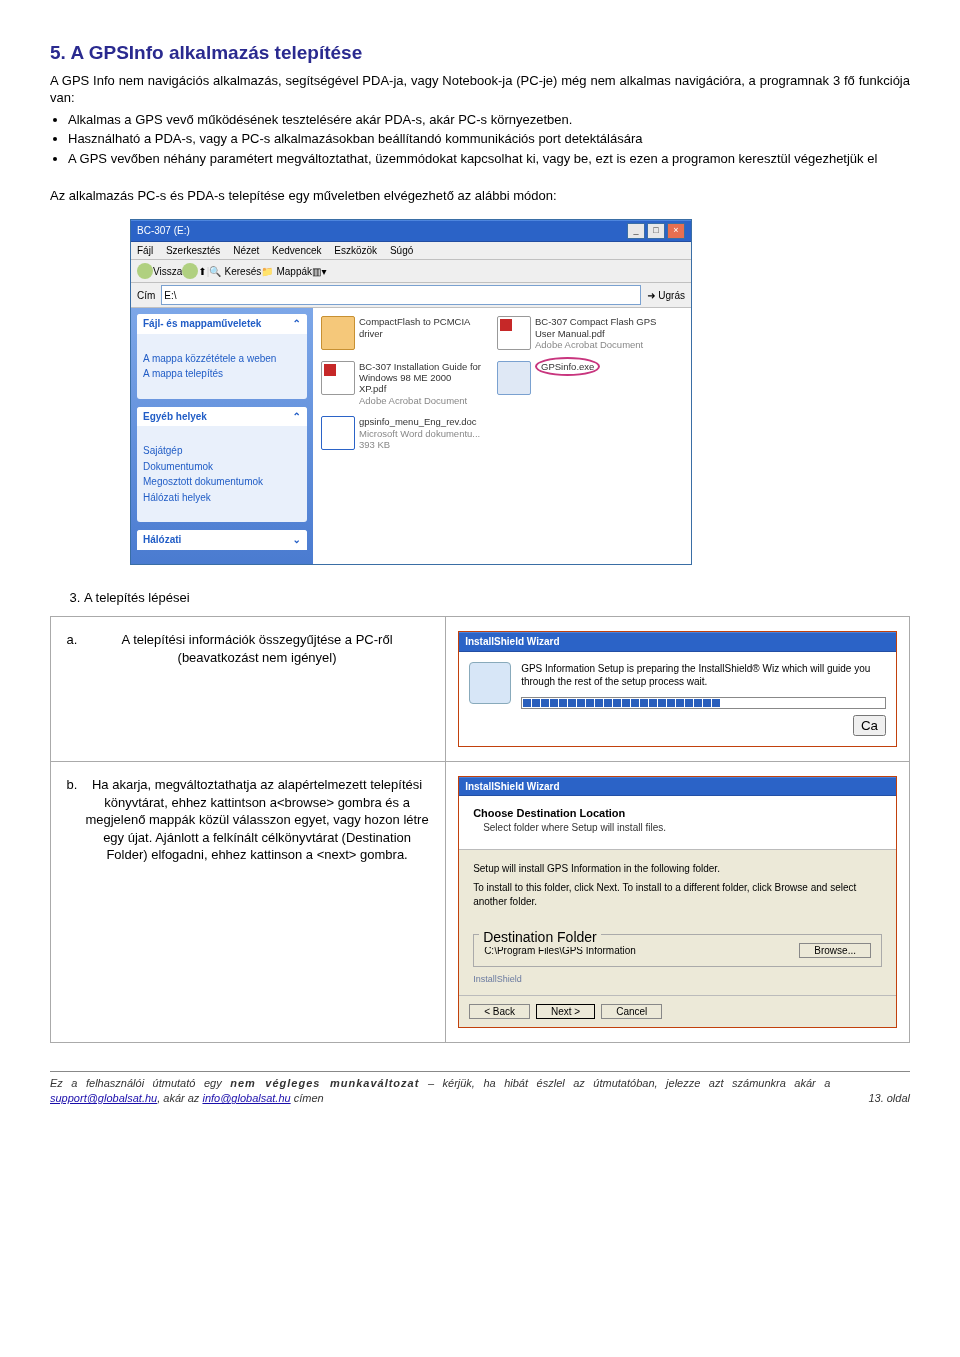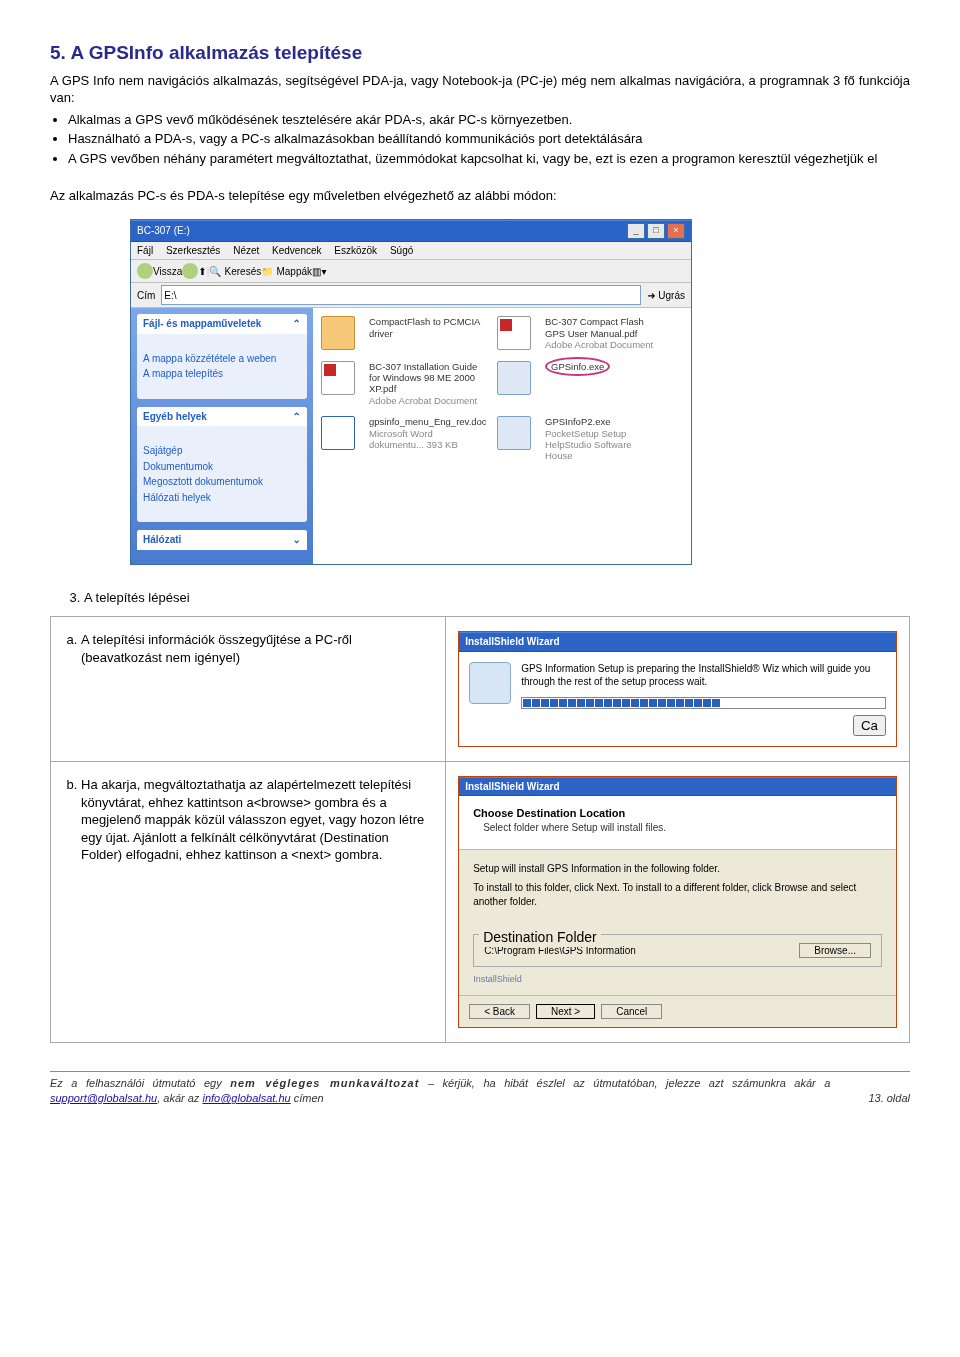--- a/index.html
+++ b/index.html
@@ -138,21 +138,21 @@
     flex:1;
     padding:8px;
     display:flex;
     flex-wrap:wrap;
     gap:10px 16px;
     align-content:flex-start;
   }
   .fileitem {
     width: 160px;
     display:flex;
-    gap:14px;
+    gap:4px;
     font-size:9.5px;
     color:#333;
   }
   .fileicon {
     width:32px;height:32px;
     background:#f5c87a;
     border:1px solid #c79032;
     border-radius:2px;
     flex:0 0 32px;
   }
@@ -172,21 +172,21 @@
     width: 100%;
     border-collapse: collapse;
     margin-top: 8px;
   }
   .steps-table td {
     border: 1px solid #aaa;
     vertical-align: top;
     padding: 14px 12px;
     font-size: 13px;
   }
-  .steps-table td.txt { width: 46%; }
+  .steps-table td.txt { width: 46%; text-align: center; }
   .steps-table td.img { width: 54%; background:#fff; }
 
   .wiz {
     border:1px solid #c2410c;
     font-family: Tahoma, sans-serif;
     font-size:10px;
     background:#ece9d8;
   }
   .wiz .wiz-title {
     background: linear-gradient(#6aa3f0,#2b63c7 5%,#2b63c7 95%,#1a3a80);
@@ -380,27 +380,20 @@
             <div class="fileicon exe"></div>
             <div class="ftxt"><span class="oval">GPSinfo.exe</span></div>
           </div>
           <div class="fileitem">
             <div class="fileicon doc"></div>
             <div class="ftxt">
                 <div>gpsinfo_menu_Eng_rev.doc</div>
                 <div class="fsub">Microsoft Word dokumentu...  393 KB</div>
               </div>
           </div>
-          <div class="fileitem">
-            <div class="fileicon exe"></div>
-            <div class="ftxt">
-                <div>GPSInfoP2.exe</div>
-                <div class="fsub">PocketSetup Setup  HelpStudio Software House</div>
-              </div>
-          </div>
         </div>
       </div>
     </div>
   </div>
 
   <ol class="numbered" start="3">
     <li>A telepítés lépései</li>
   </ol>
 
   <table class="steps-table">

